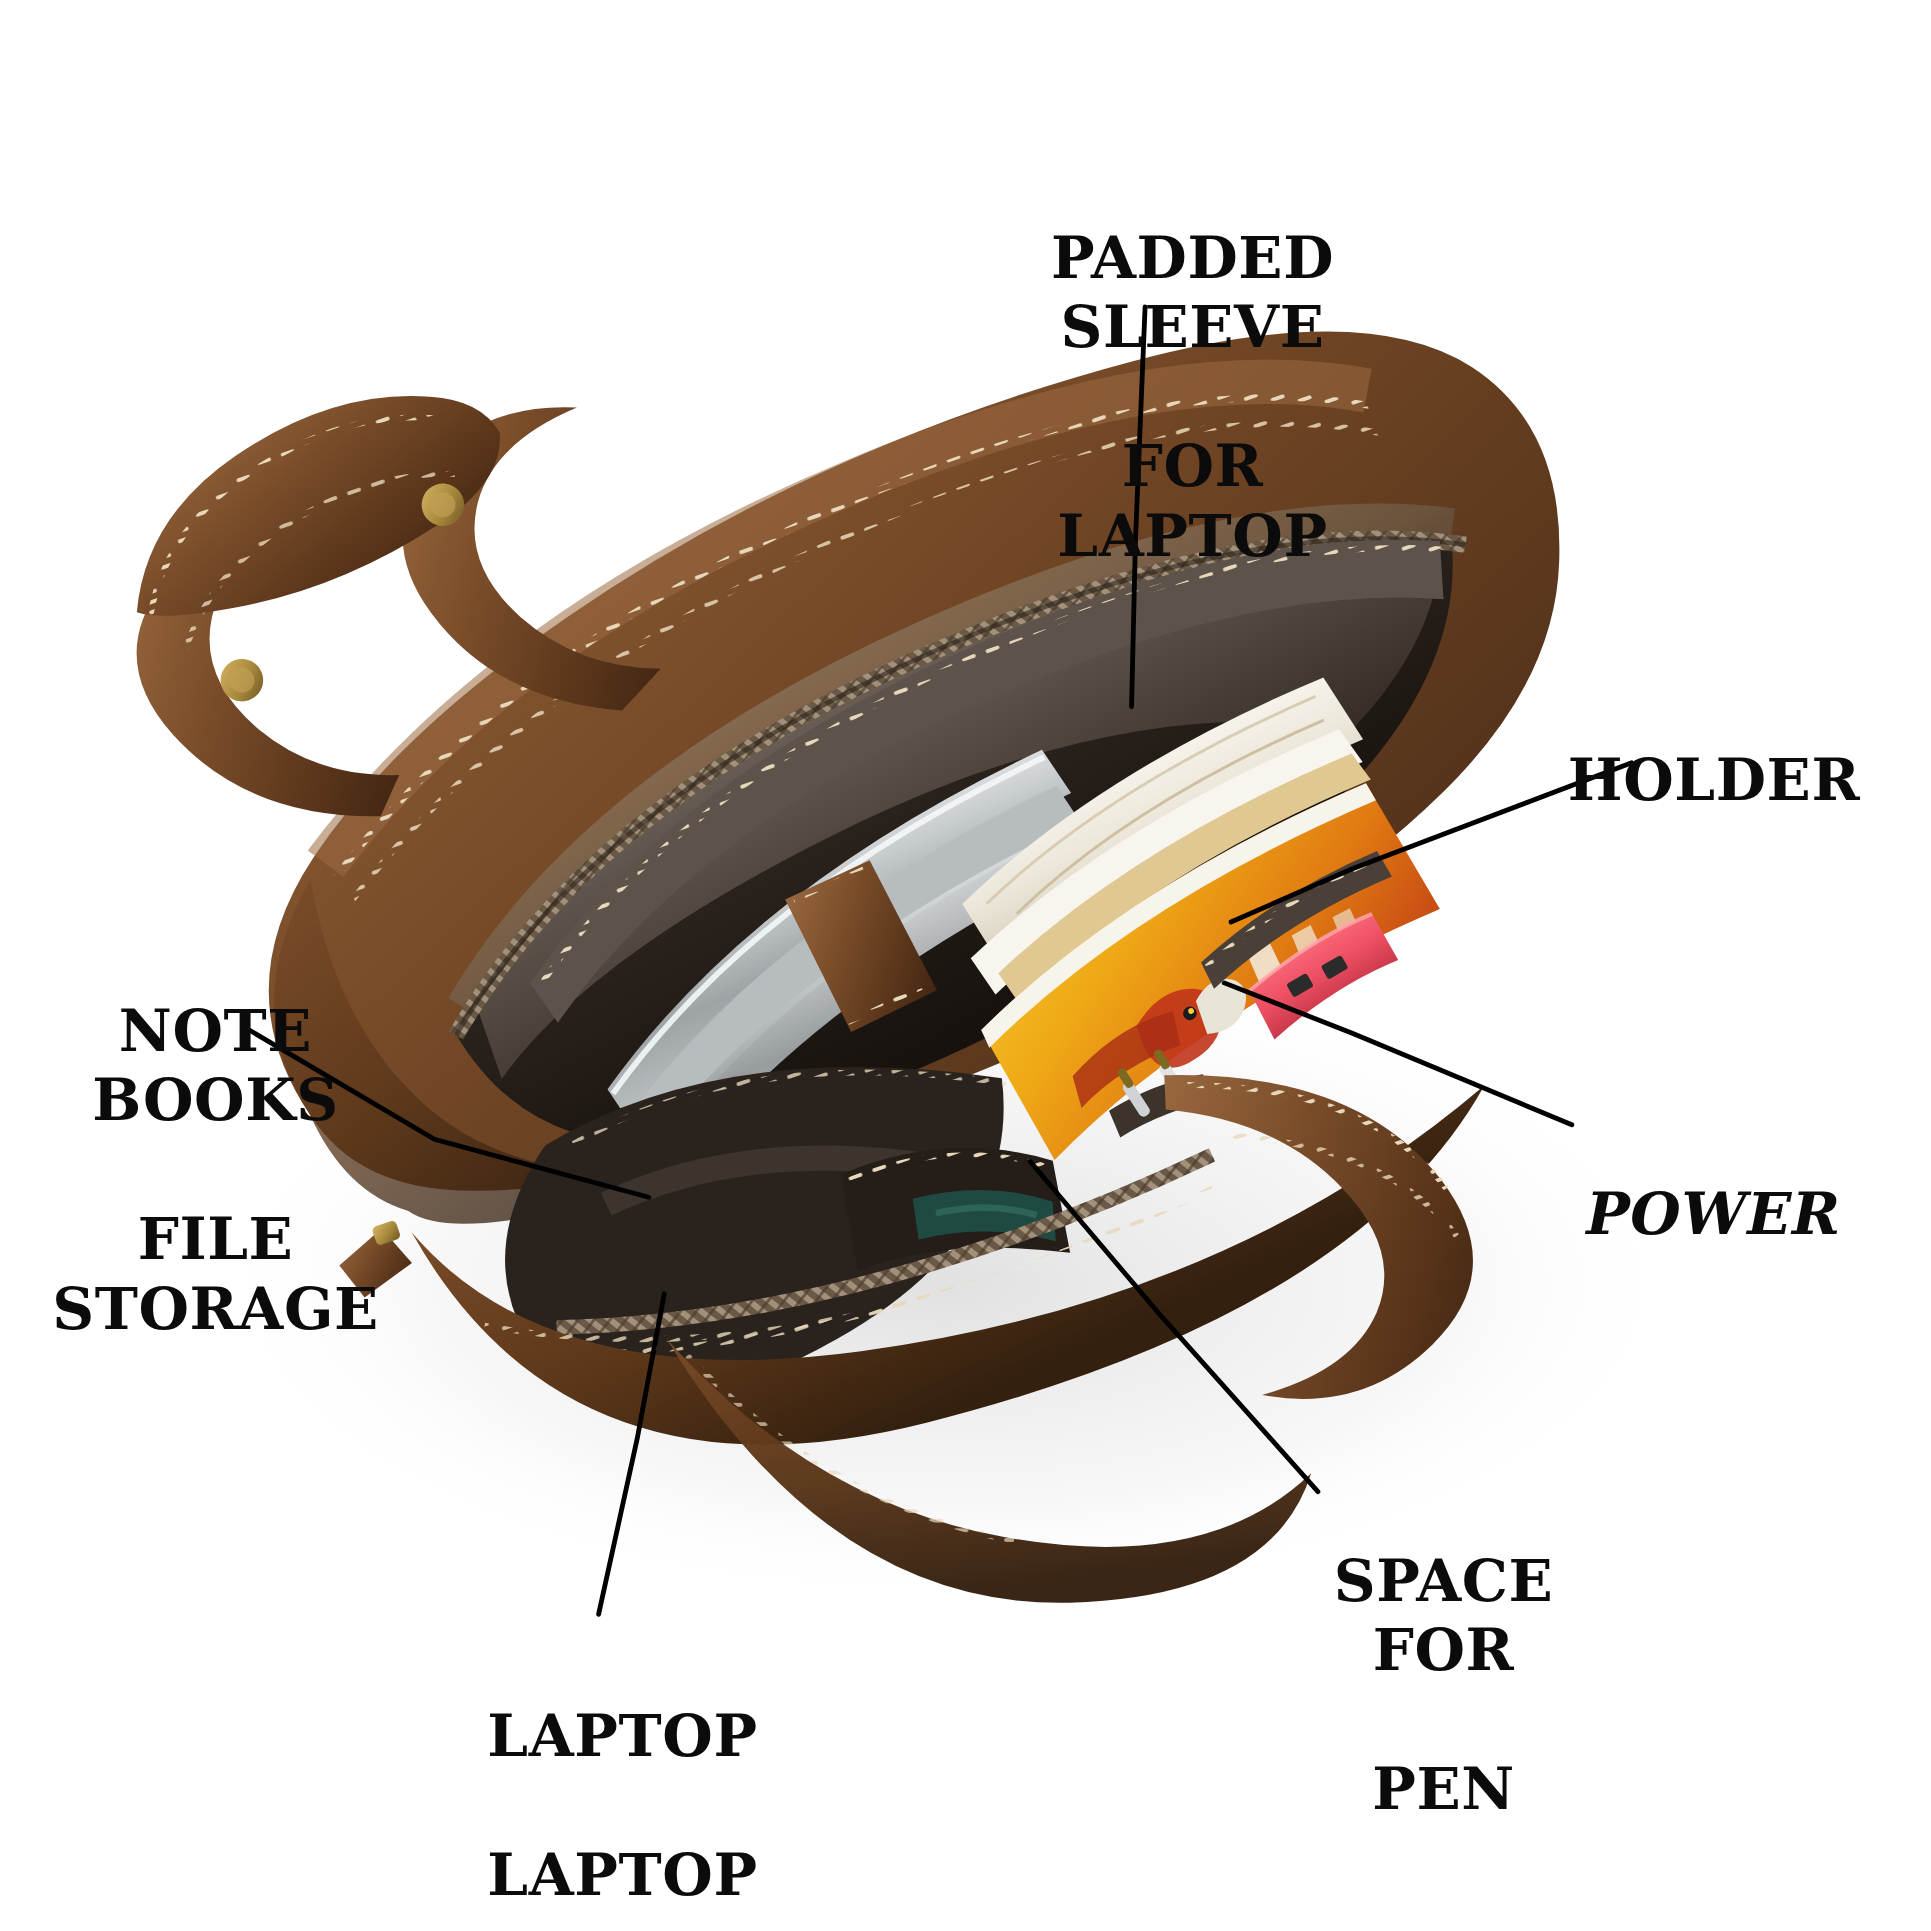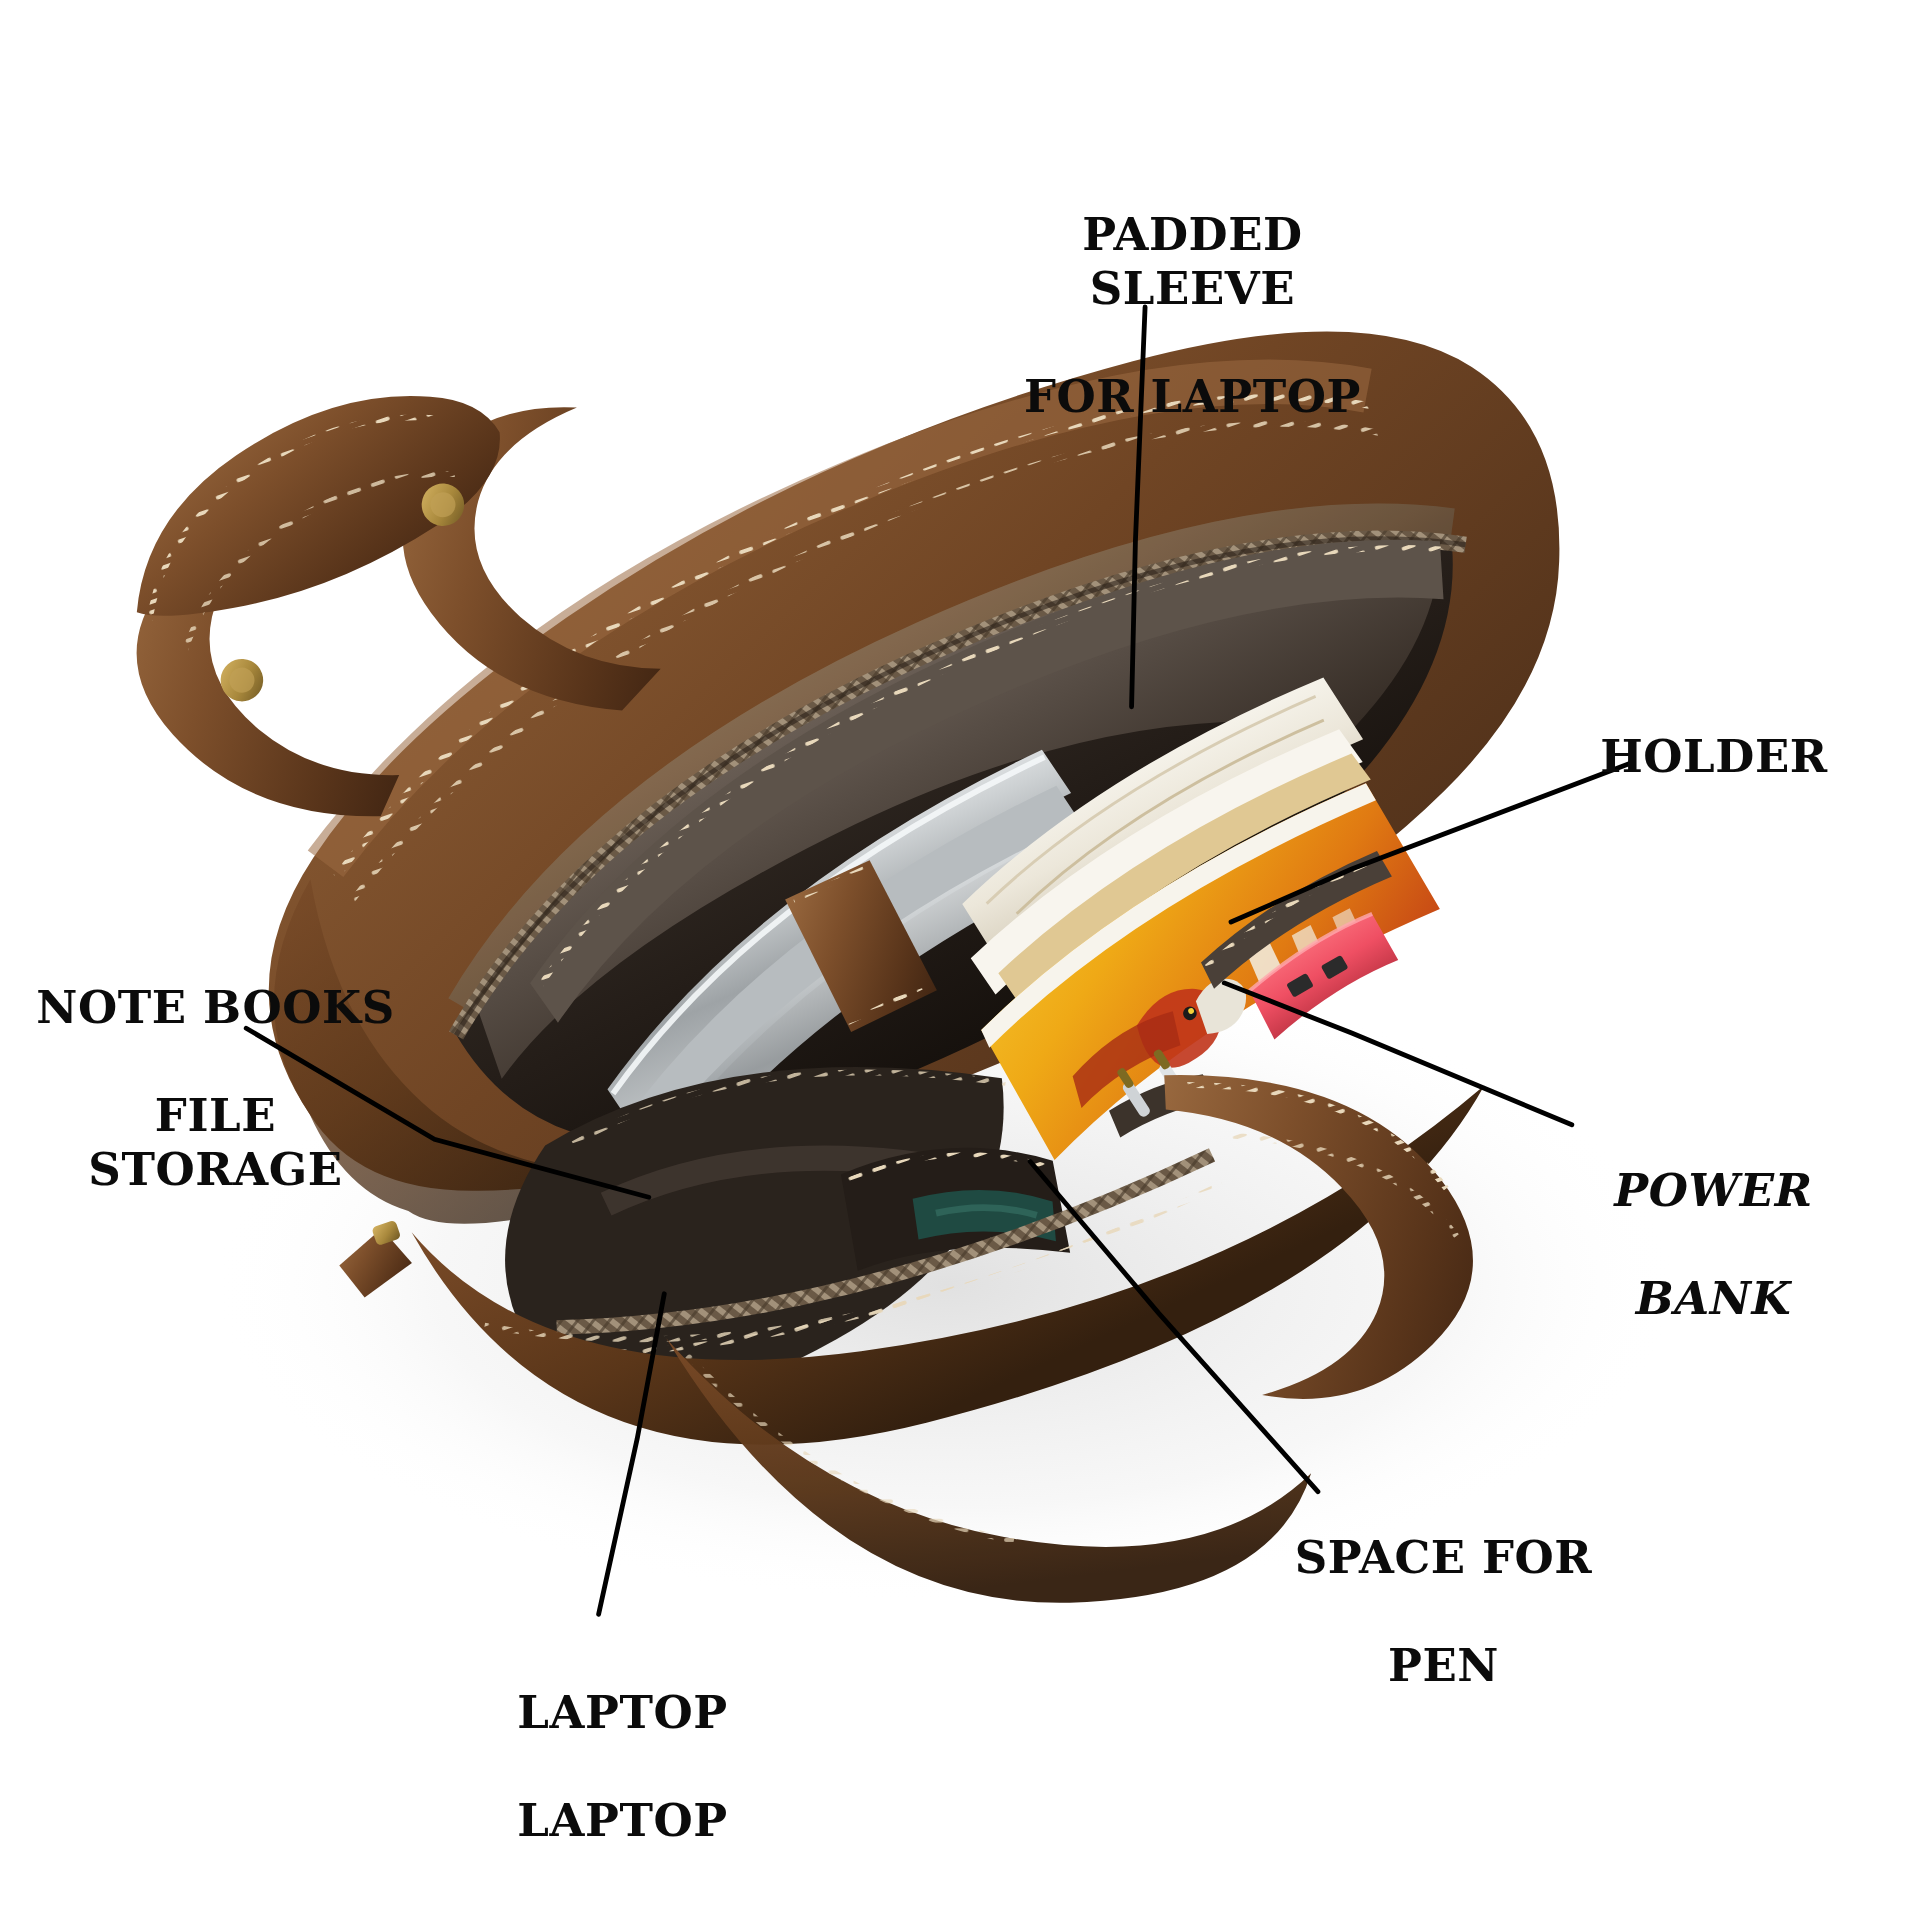--- a/index.html
+++ b/index.html
@@ -10,21 +10,21 @@
     overflow:hidden;
   }
   #stage{position:relative;width:1931px;height:1931px;background:#fff;}
 
   
   .label{
     position:absolute;
     color:#0b0b0b;
     font-family:"DejaVu Serif", serif;
     font-weight:700;
-    font-size:45px;
+    font-size:58px;
     line-height:1.20;
     letter-spacing:0.6px;
     text-align:center;
     white-space:pre-line;
     user-select:none;
   }
   .label .ln{display:block;}
 
   #lbl-laptop   {left:985px; top:154px;  width:415px;}
   #lbl-id       {left:1540px; top:676px;  width:348px;}
@@ -323,21 +323,20 @@
     <span class="ln">PADDED SLEEVE</span>
     <span class="ln">FOR LAPTOP</span>
   </div>
 
   <div class="label" id="lbl-id">
     <span class="ln">HOLDER</span>
   </div>
 
   <div class="label" id="lbl-power">
     <span class="ln">POWER</span>
-    <span class="ln">BANK</span>
   </div>
 
   <div class="label" id="lbl-pen">
     <span class="ln">SPACE FOR</span>
     <span class="ln">PEN</span>
   </div>
 
   <div class="label" id="lbl-notebook">
     <span class="ln">NOTE BOOKS</span>
     <span class="ln">FILE STORAGE</span>

